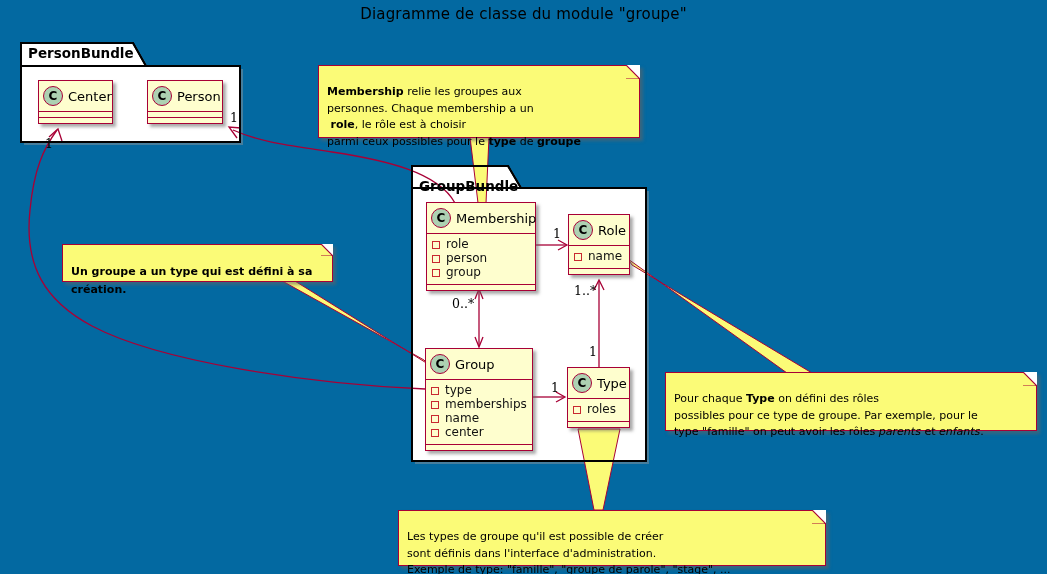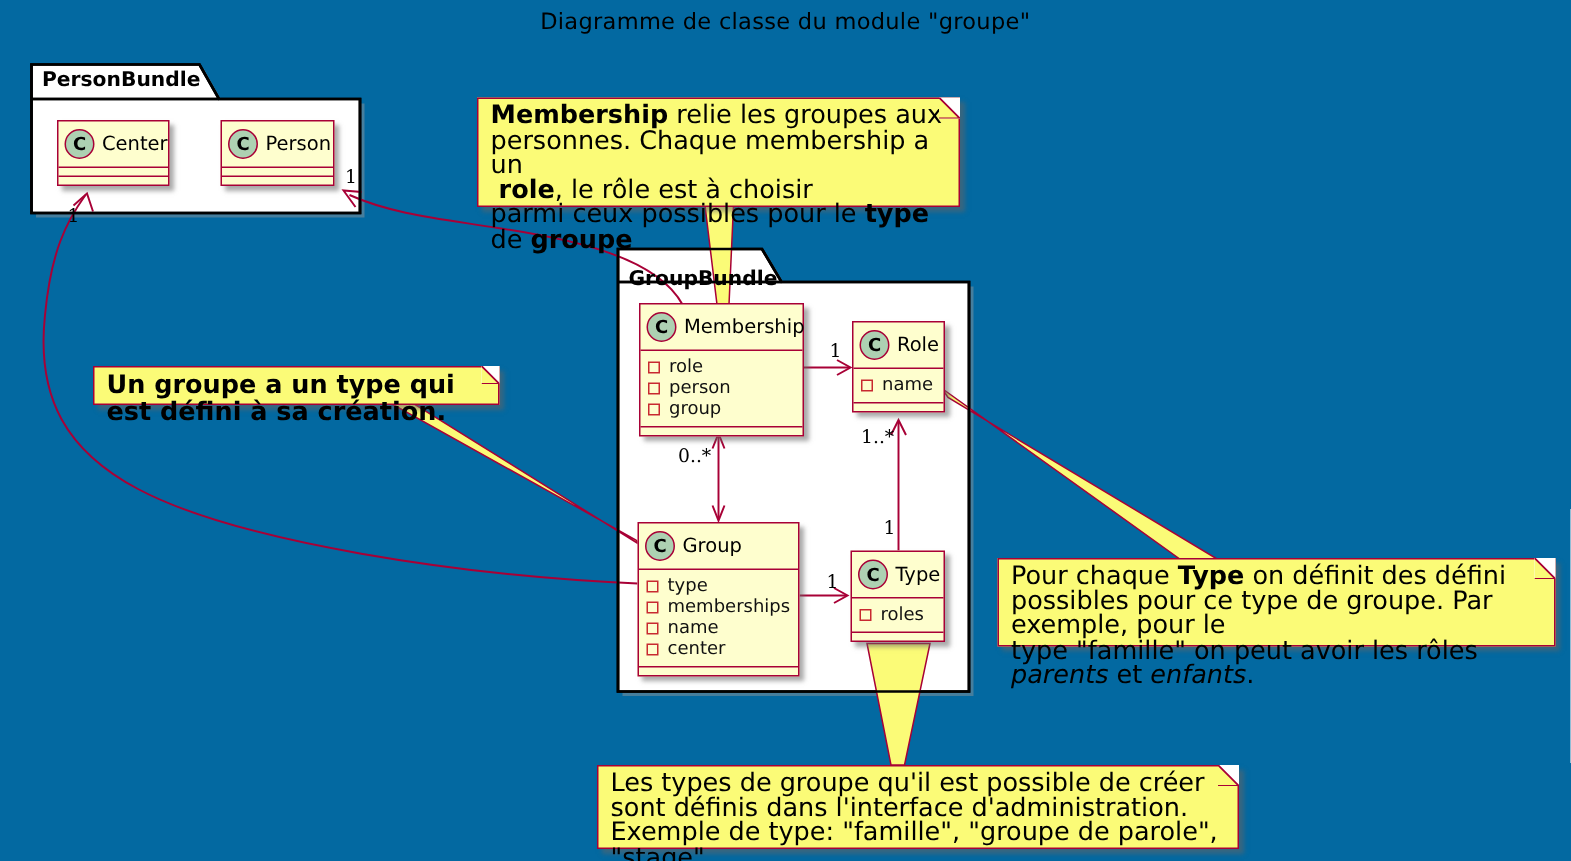--- a/index.html
+++ b/index.html
@@ -19,21 +19,21 @@
            display:flex; align-items:center; justify-content:center; flex:0 0 20px; box-sizing:border-box;}
   .cls-name { font-size:13px; color:#000; white-space:nowrap; }
   .sec { border-top:1.5px solid #A80036; }
   .sec.empty { height:5px; }
   .attrs { padding:5px 5px 6px; display:flex; flex-direction:column; gap:3px; }
   .attr { display:flex; align-items:center; gap:6px; font-size:12px; line-height:11px; color:#111; white-space:nowrap;}
   .sq { width:6px; height:6px; border:1.5px solid #C82930; flex:0 0 6px; background:transparent; }
 
   .note { position:absolute; box-sizing:border-box; background:#FBFB77;
            border:1px solid #A80036; box-shadow:3px 3px 3px rgba(100,100,100,.55);
-           font-size:17px; line-height:16.5px; padding:3px 8px; color:#000; }
+           font-size:11px; line-height:16.5px; padding:18px 8px; color:#000; }
   .note b { font-weight:bold; }
   .note i { font-style:italic; }
   .nline { white-space:pre-wrap; }
   .ear { position:absolute; top:-1px; right:-1px; background:#fff; display:block; }
 </style>
 </head>
 <body>
 
 <div class="stage">
 
@@ -201,21 +201,21 @@
       <path d="M0 0 L12 12 L0 12" fill="none" stroke="#A80036" stroke-width="1.2"></path>
     </svg>
     <div class="nline"><span>Un groupe a un type qui est défini à sa création.</span></div>
   </div>
 
   <div class="note" style="left:665px; top:372px; width:372px; height:59px;">
     <svg class="ear" width="14" height="14" viewBox="0 0 14 14">
       <path d="M0 0 L14 14 L0 14 Z" fill="#FBFB77"></path>
       <path d="M0 0 L14 14 L0 14" fill="none" stroke="#A80036" stroke-width="1.2"></path>
     </svg>
-    <div class="nline"><span>Pour chaque </span><b>Type</b><span> on définit des défini</span></div>
+    <div class="nline"><span>Pour chaque </span><b>Type</b><span> on défini des rôles</span></div>
     <div class="nline"><span>possibles pour ce type de groupe. Par exemple, pour le</span></div>
     <div class="nline"><span>type "famille" on peut avoir les rôles </span><i>parents</i><span> et </span><i>enfants</i><span>.</span></div>
   </div>
 
   <div class="note" style="left:398px; top:510px; width:428px; height:56px;">
     <svg class="ear" width="14" height="14" viewBox="0 0 14 14">
       <path d="M0 0 L14 14 L0 14 Z" fill="#FBFB77"></path>
       <path d="M0 0 L14 14 L0 14" fill="none" stroke="#A80036" stroke-width="1.2"></path>
     </svg>
     <div class="nline"><span>Les types de groupe qu'il est possible de créer</span></div>

